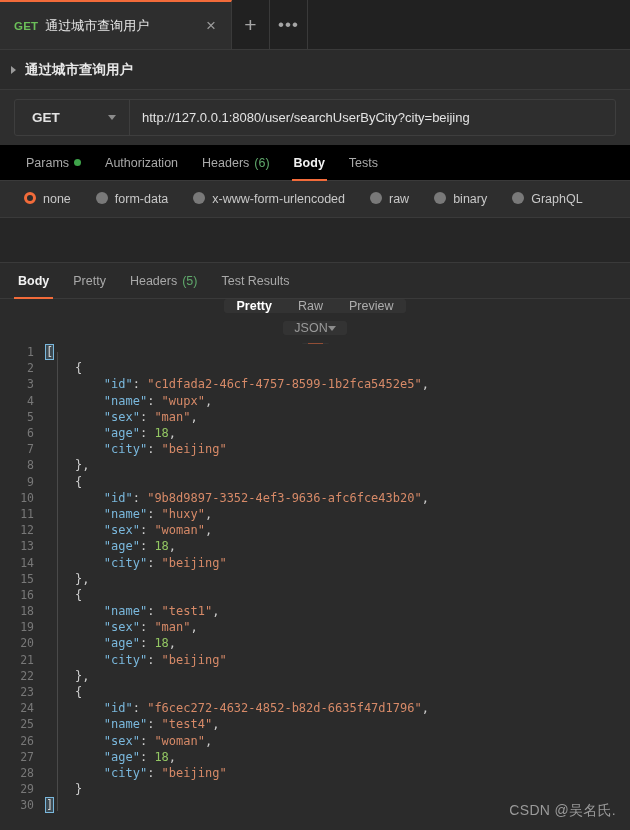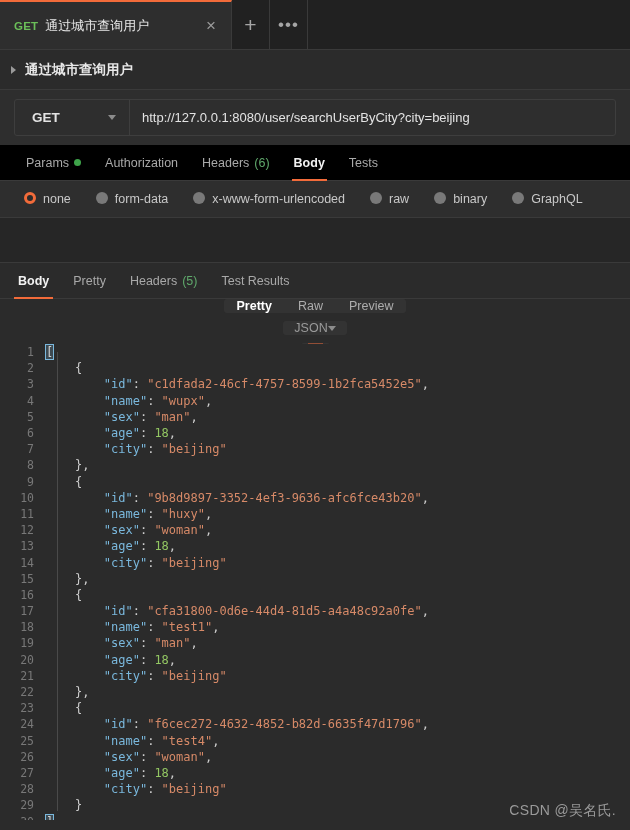--- a/index.html
+++ b/index.html
@@ -336,24 +336,20 @@
       </div>
       <div class="cline">
         <span class="ln">15</span>
         <span class="ctext">    <span class="br">}</span><span class="p">,</span></span>
       </div>
       <div class="cline">
         <span class="ln">16</span>
         <span class="ctext">    <span class="br">{</span></span>
       </div>
       <div class="cline">
-        <span class="ln">17</span>
-        <span class="ctext">        <span class="k">"id"</span><span class="p">: </span><span class="s">"cfa31800-0d6e-44d4-81d5-a4a48c92a0fe"</span><span class="p">,</span></span>
-      </div>
-      <div class="cline">
         <span class="ln">18</span>
         <span class="ctext">        <span class="k">"name"</span><span class="p">: </span><span class="s">"test1"</span><span class="p">,</span></span>
       </div>
       <div class="cline">
         <span class="ln">19</span>
         <span class="ctext">        <span class="k">"sex"</span><span class="p">: </span><span class="s">"man"</span><span class="p">,</span></span>
       </div>
       <div class="cline">
         <span class="ln">20</span>
         <span class="ctext">        <span class="k">"age"</span><span class="p">: </span><span class="n">18</span><span class="p">,</span></span>

